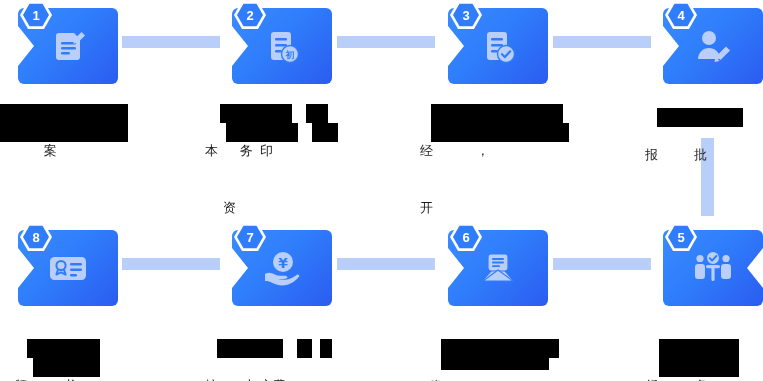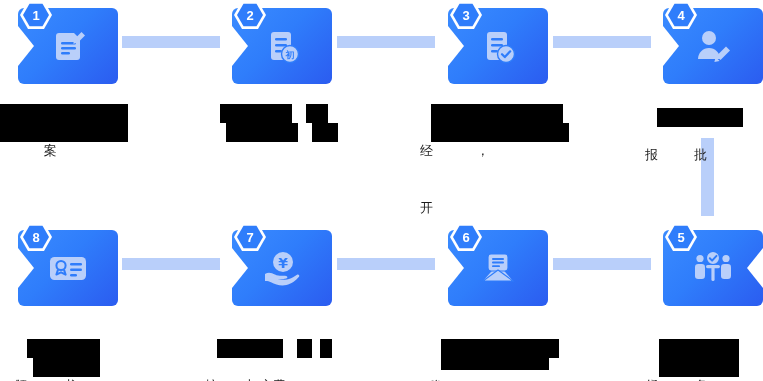--- a/index.html
+++ b/index.html
@@ -298,20 +298,24 @@
     </div>
   </div>
 
   <div class="caption" style="left:4px; top:103px; width:175px;">
     <span class="line">           案</span>
     <span class="line">          </span>
   </div>
   <div class="redact" style="left:0px; top:104px; width:128px; height:19px;"></div>
   <div class="redact" style="left:0px; top:123px; width:128px; height:19px;"></div>
 
+  <div class="caption" style="left:205px; top:103px; width:175px;">
+    <span class="line">本      务  印</span>
+    <span class="line">     资 </span>
+  </div>
   <div class="redact" style="left:220px; top:104px; width:72px; height:19px;"></div>
   <div class="redact" style="left:306px; top:104px; width:22px; height:19px;"></div>
   <div class="redact" style="left:226px; top:123px; width:72px; height:19px;"></div>
   <div class="redact" style="left:312px; top:123px; width:26px; height:19px;"></div>
 
   <div class="caption" style="left:420px; top:103px; width:175px;">
     <span class="line">经            ，</span>
     <span class="line">开        </span>
   </div>
   <div class="redact" style="left:431px; top:104px; width:132px; height:19px;"></div>

